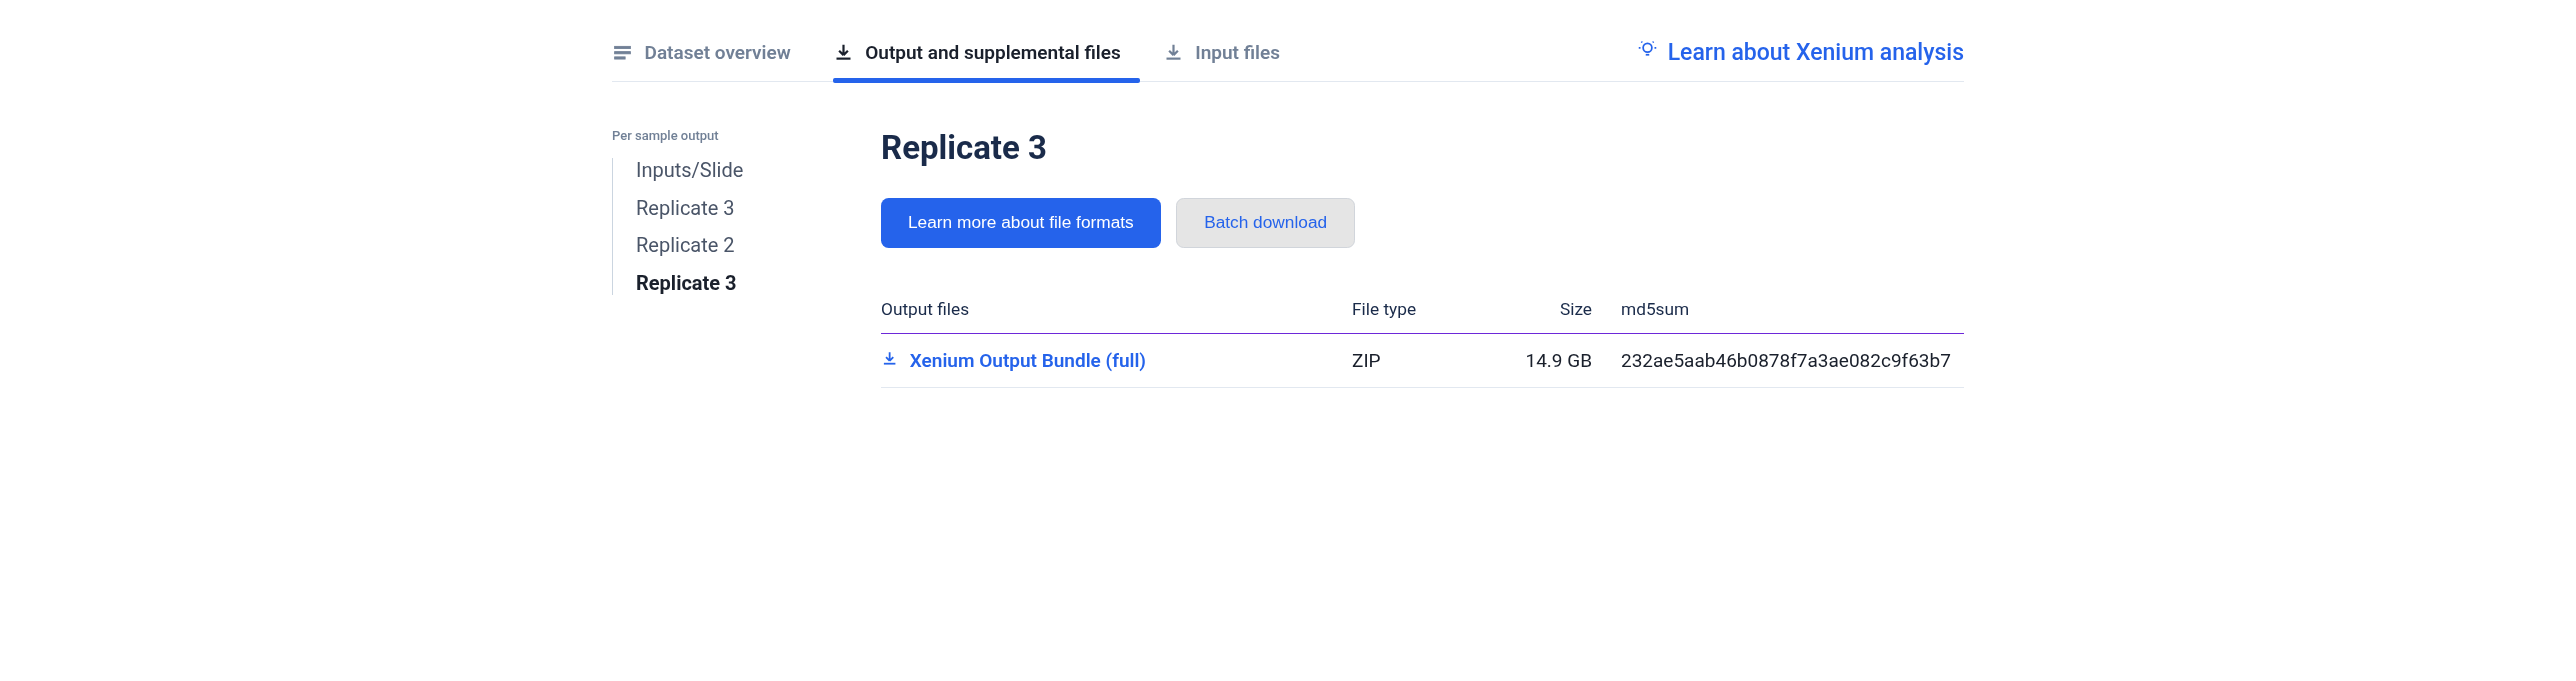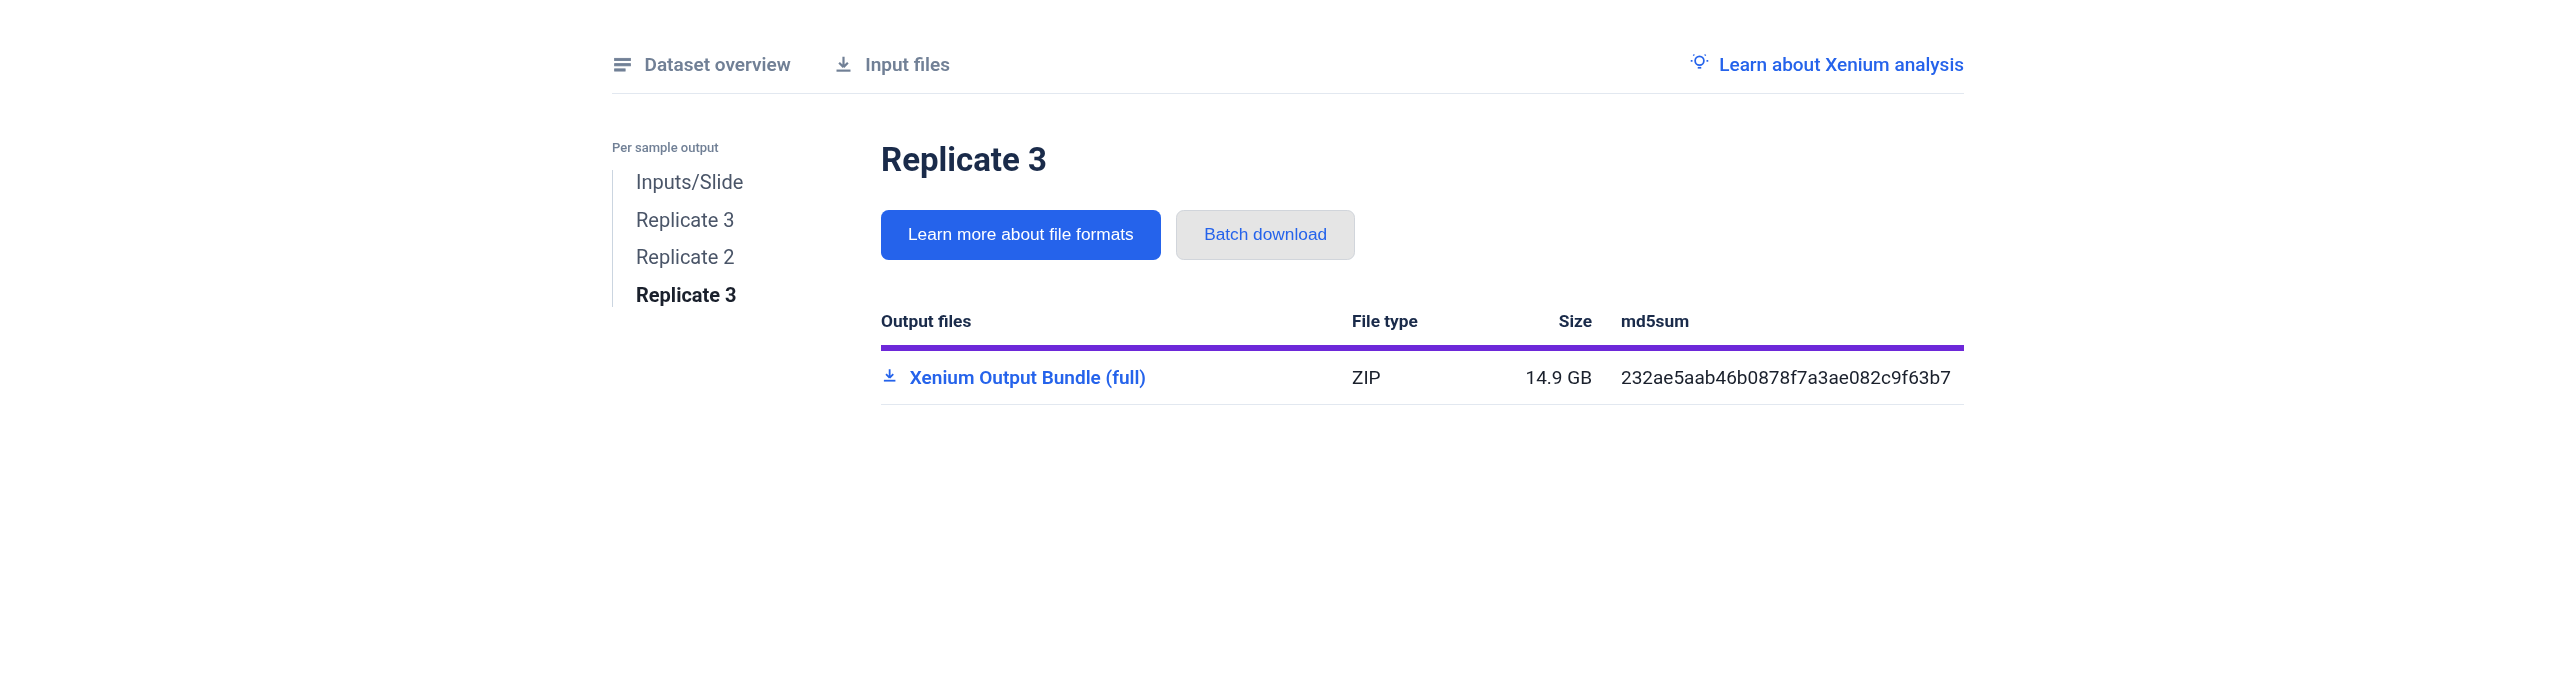--- a/index.html
+++ b/index.html
@@ -5,21 +5,21 @@
   * { box-sizing: border-box; margin: 0; padding: 0; }
   body {
     font-family: -apple-system, BlinkMacSystemFont, "Segoe UI", Roboto, "Helvetica Neue", Arial, sans-serif;
     background: #fff;
     color: #1a202c;
     width: 2576px;
     padding: 0 384px 0 384px;
   }
   .container {
     width: 1352px;
-    margin: 12px auto;
+    margin: 0 auto;
     padding-top: 24px;
   }
 
   
   .tabs-bar {
     display: flex;
     align-items: center;
     border-bottom: 1px solid #e2e8f0;
     position: relative;
     height: 58px;
@@ -52,21 +52,21 @@
   .tab .icon svg { width: 21px; height: 21px; }
   .tab:not(.active) .icon svg { stroke: #718096; fill: #718096; }
   .tab.active .icon svg { stroke: #1a202c; fill: #1a202c; }
 
   .learn-link {
     margin-left: auto;
     display: flex;
     align-items: center;
     gap: 9.6px;
     color: #2563eb;
-    font-size: 19px;
+    font-size: 23px;
     font-weight: 500;
     cursor: pointer;
     text-align: right;
   }
   .learn-link .icon svg { width: 21px; height: 21px; stroke: #2563eb; }
 
   
   .body-wrap {
     display: flex;
     margin-top: 46px;
@@ -136,24 +136,24 @@
   }
 
   
   .table {
     width: 100%;
     border-collapse: collapse;
   }
   .table th {
     text-align: left;
     font-size: 17.3px;
-    font-weight: 700;
+    font-weight: 400;
     color: #1a2b4a;
     padding: 13.4px 0;
-    border-bottom: 6px solid #6d28d9;
+    border-bottom: 1px solid #6d28d9;
   }
   .table td {
     font-size: 19px;
     padding: 15.4px 0;
     border-bottom: 1px solid #e2e8f0;
     color: #1a202c;
   }
   .col-output { width: 471px; }
   .col-type   { width: 173px; }
   .col-size   { width: 96px; text-align: right; padding-right: 19px;}
@@ -178,20 +178,29 @@
   <div class="tabs-bar">
     <div class="tab">
       <span class="icon">
         <svg viewBox="0 0 24 24">
             <rect x="3" y="5" width="18" height="2.5"></rect>
             <rect x="3" y="11" width="18" height="2.5"></rect>
             <rect x="3" y="17" width="12" height="2.5"></rect>
           </svg>
       </span>
       <span>Dataset overview</span>
+    </div>
+    <div class="tab active">
+      <span class="icon">
+        <svg viewBox="0 0 24 24" fill="none" stroke-width="2.5">
+            <path d="M12 3v12m0 0l-5-5m5 5l5-5" stroke="currentColor"></path>
+            <path d="M4 19h16" stroke="currentColor"></path>
+          </svg>
+      </span>
+      <span>Output and supplemental files</span>
     </div>
     <div class="tab">
       <span class="icon">
         <svg viewBox="0 0 24 24" fill="none" stroke-width="2.5">
             <path d="M12 3v12m0 0l-5-5m5 5l5-5" stroke="currentColor"></path>
             <path d="M4 19h16" stroke="currentColor"></path>
           </svg>
       </span>
       <span>Input files</span>
     </div>

